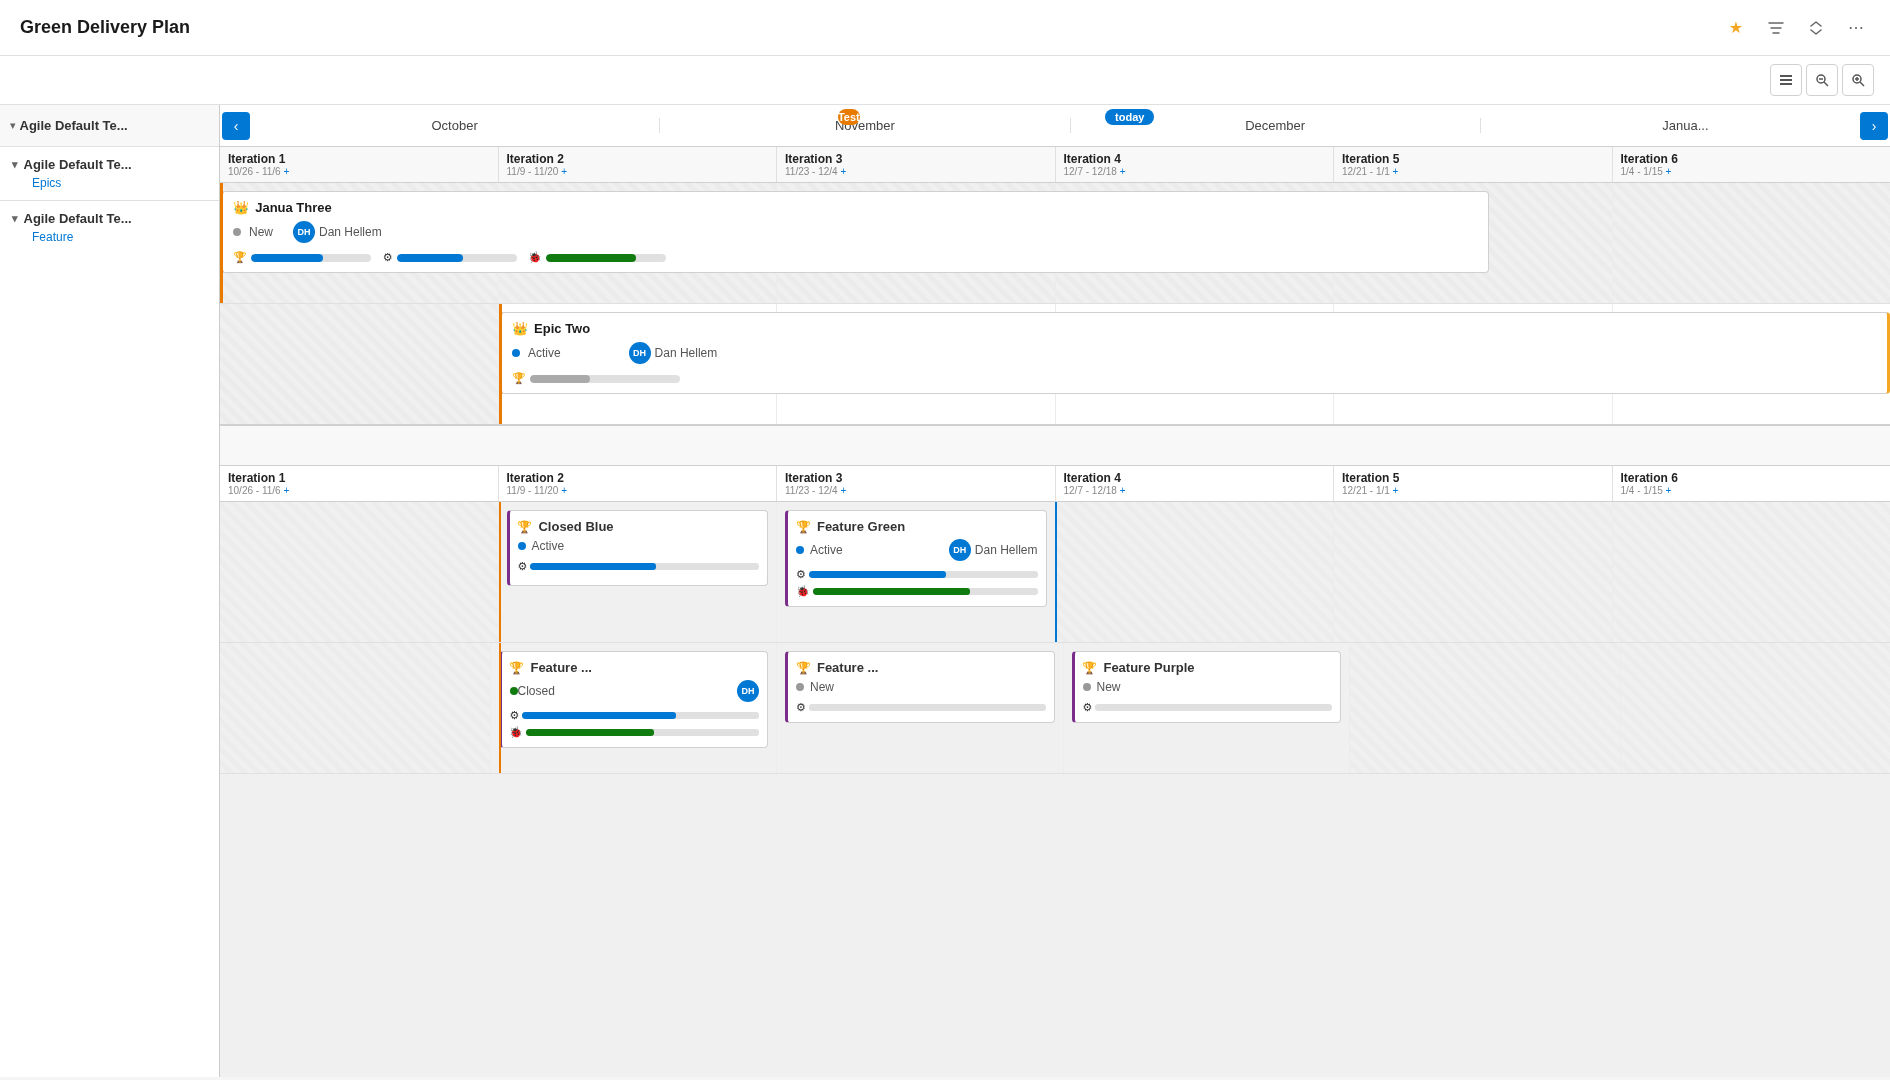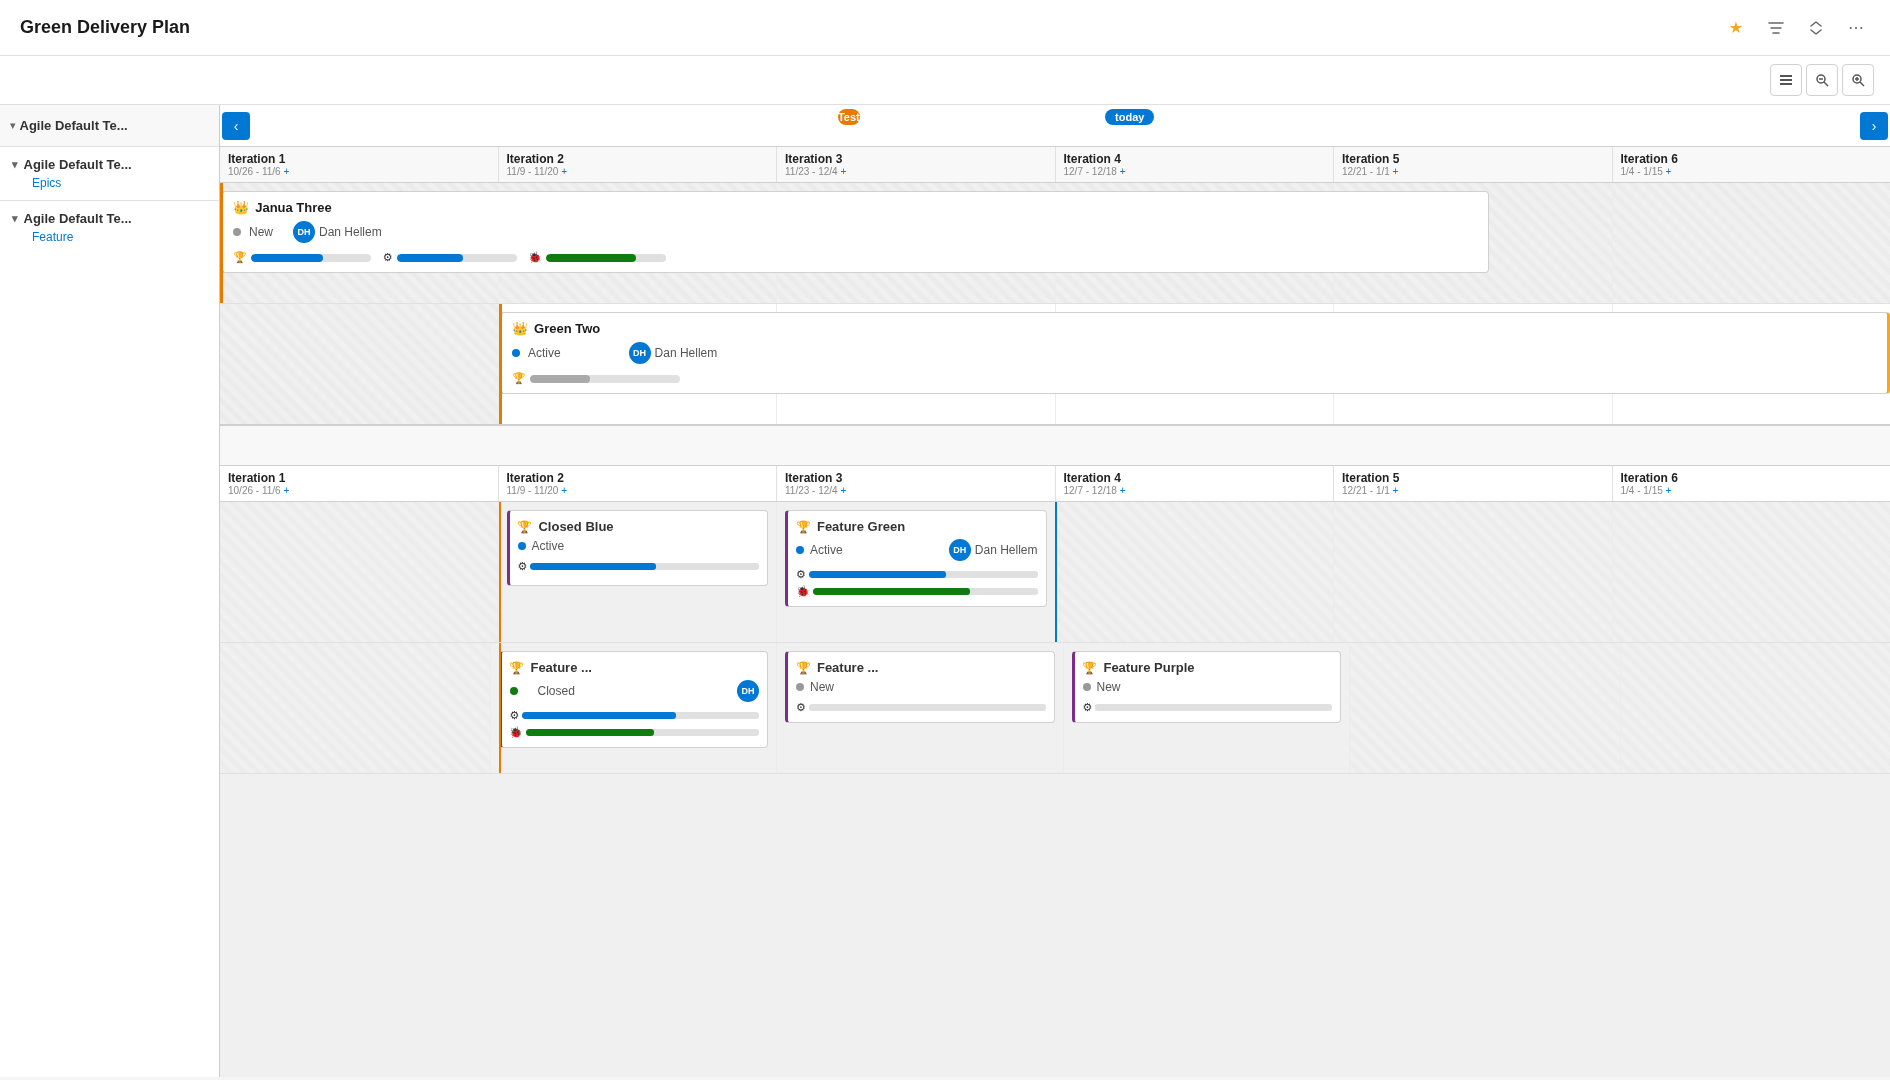--- a/index.html
+++ b/index.html
@@ -101,20 +101,26 @@
         </div>
 
         <div style="position:absolute; top:4px; left:37%; z-index:25;">
           <div style="background:#e87a00; color:#fff; font-size:11px; font-weight:600; padding:2px 0; border-radius:10px;">Test</div>
         </div>
 
         <div style="position:absolute; top:4px; left:53%; z-index:25;">
           <div style="background:#0078d4; color:#fff; font-size:11px; font-weight:600; padding:2px 10px; border-radius:10px;">today</div>
         </div>
 
+        <div style="flex:1; display:flex; margin-left:30px;">
+          <div style="flex:1; display:flex; align-items:center; justify-content:center; font-size:13px; color:#444; border-right:1px solid #e0e0e0;">October</div>
+          <div style="flex:1; display:flex; align-items:center; justify-content:center; font-size:13px; color:#444; border-right:1px solid #e0e0e0;">November</div>
+          <div style="flex:1; display:flex; align-items:center; justify-content:center; font-size:13px; color:#444; border-right:1px solid #e0e0e0;">December</div>
+          <div style="flex:1; display:flex; align-items:center; justify-content:center; font-size:13px; color:#444;">Janua...</div>
+        </div>
 
         <button style="width:28px; height:28px; background:#0078d4; color:#fff; border:none; border-radius:4px; cursor:pointer; display:flex; align-items:center; justify-content:center; font-size:14px; position:absolute; right:2px; z-index:30;">›</button>
       </div>
 
       <div style="display:flex; border-bottom:1px solid #d0d0d0; background:#f8f8f8; sticky-top:42px;">
         <div style="width:0; flex-shrink:0;"></div>
         <div style="flex:1; display:flex;">
           <div style="flex:1; padding:5px 8px; border-right:1px solid #e0e0e0;">
             <div style="font-weight:600; font-size:12px; color:#222;">Iteration 1</div>
             <div style="font-size:10px; color:#888;">10/26 - 11/6 <span style="color:#0078d4; cursor:pointer;">+</span></div>
@@ -192,21 +198,21 @@
           <div style="flex:1; background:#fff; border-right:1px solid #ececec;"></div>
           <div style="flex:1; background:#fff; border-right:1px solid #ececec;"></div>
           <div style="flex:1; background:#fff; border-right:1px solid #ececec;"></div>
           <div style="flex:1; background:#fff; border-right:1px solid #ececec;"></div>
           <div style="flex:1; background:#fff;"></div>
         </div>
 
         <div style="position:absolute; top:8px; left:16.7%; right:0; background:#fff; border:1px solid #d0d0d0; border-left:3px solid #e87a00; border-right:3px solid #f5a623; border-radius:4px; padding:8px 10px; z-index:5;">
           <div style="display:flex; align-items:center; gap:6px; margin-bottom:6px;">
             <span style="color:#e87a00; font-size:13px;">👑</span>
-            <span style="font-weight:600; font-size:13px; color:#1a1a1a;">Green Two</span>
+            <span style="font-weight:600; font-size:13px; color:#1a1a1a;">Epic Two</span>
           </div>
           <div style="display:flex; align-items:center; gap:8px; margin-bottom:8px;">
             <span style="width:8px; height:8px; border-radius:50%; background:#0078d4; display:inline-block;"></span>
             <span style="font-size:12px; color:#555;">Active</span>
             <div style="display:flex; align-items:center; gap:4px; margin-left:60px;">
               <div style="width:22px; height:22px; border-radius:50%; background:#0078d4; display:flex; align-items:center; justify-content:center; color:#fff; font-size:9px; font-weight:600;">DH</div>
               <span style="font-size:12px; color:#555;">Dan Hellem</span>
             </div>
           </div>
           <div style="display:flex; align-items:center; gap:4px;">
@@ -320,21 +326,21 @@
         <div style="position:absolute; top:0; bottom:0; left:16.7%; width:2px; background:#e87a00; z-index:6;"></div>
 
         <div style="flex:1; border-right:1px solid #ececec; background:repeating-linear-gradient(45deg, transparent, transparent 5px, rgba(0,0,0,0.015) 5px, rgba(0,0,0,0.015) 10px); min-height:130px;"></div>
 
         <div style="flex:1; padding:8px; border-right:1px solid #ececec;">
           <div style="background:#fff; border:1px solid #d0d0d0; border-left:3px solid #7b2d8b; border-radius:4px; padding:8px;">
             <div style="display:flex; align-items:center; gap:6px; margin-bottom:5px;">
               <span style="color:#7b2d8b; font-size:12px;">🏆</span>
               <span style="font-weight:600; font-size:13px;">Feature ...</span>
             </div>
-            <div style="display:flex; align-items:center; gap:20px; margin-bottom:7px;">
+            <div style="display:flex; align-items:center; gap:0; margin-bottom:7px;">
               <span style="width:8px; height:8px; border-radius:50%; background:#107c10; display:inline-block;"></span>
               <span style="font-size:12px; color:#555;">Closed</span>
               <div style="width:22px; height:22px; border-radius:50%; background:#0078d4; display:flex; align-items:center; justify-content:center; color:#fff; font-size:9px; font-weight:600; margin-left:auto;">DH</div>
             </div>
             <div style="display:flex; align-items:center; gap:3px; margin-bottom:4px;">
               <span style="font-size:11px;">⚙</span>
               <div style="flex:1; height:7px; background:#e0e0e0; border-radius:3px; overflow:hidden;">
                 <div style="height:100%; width:65%; background:#0078d4; border-radius:3px;"></div>
               </div>
             </div>

